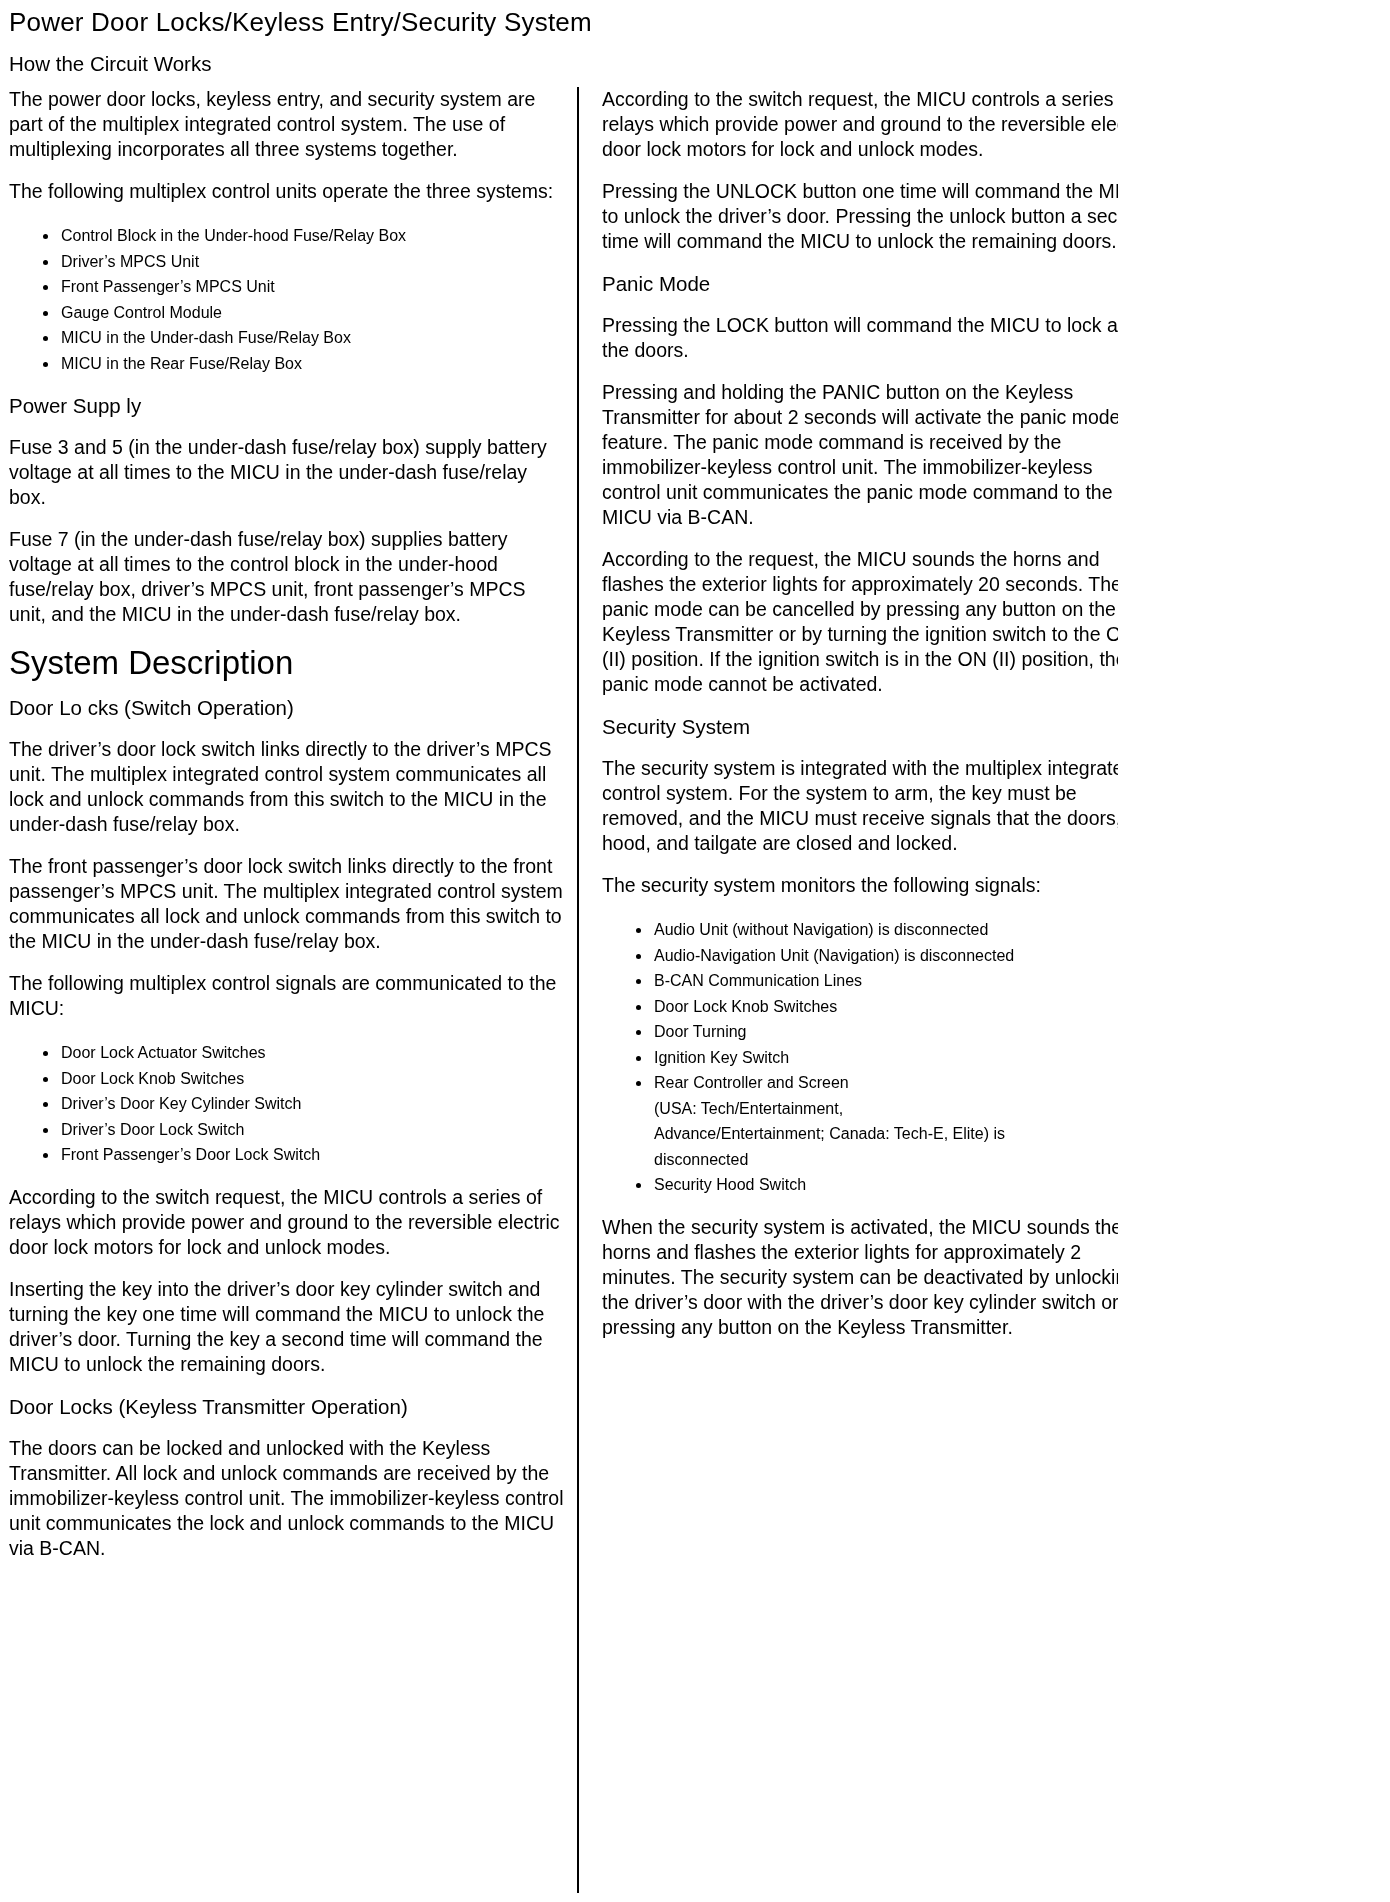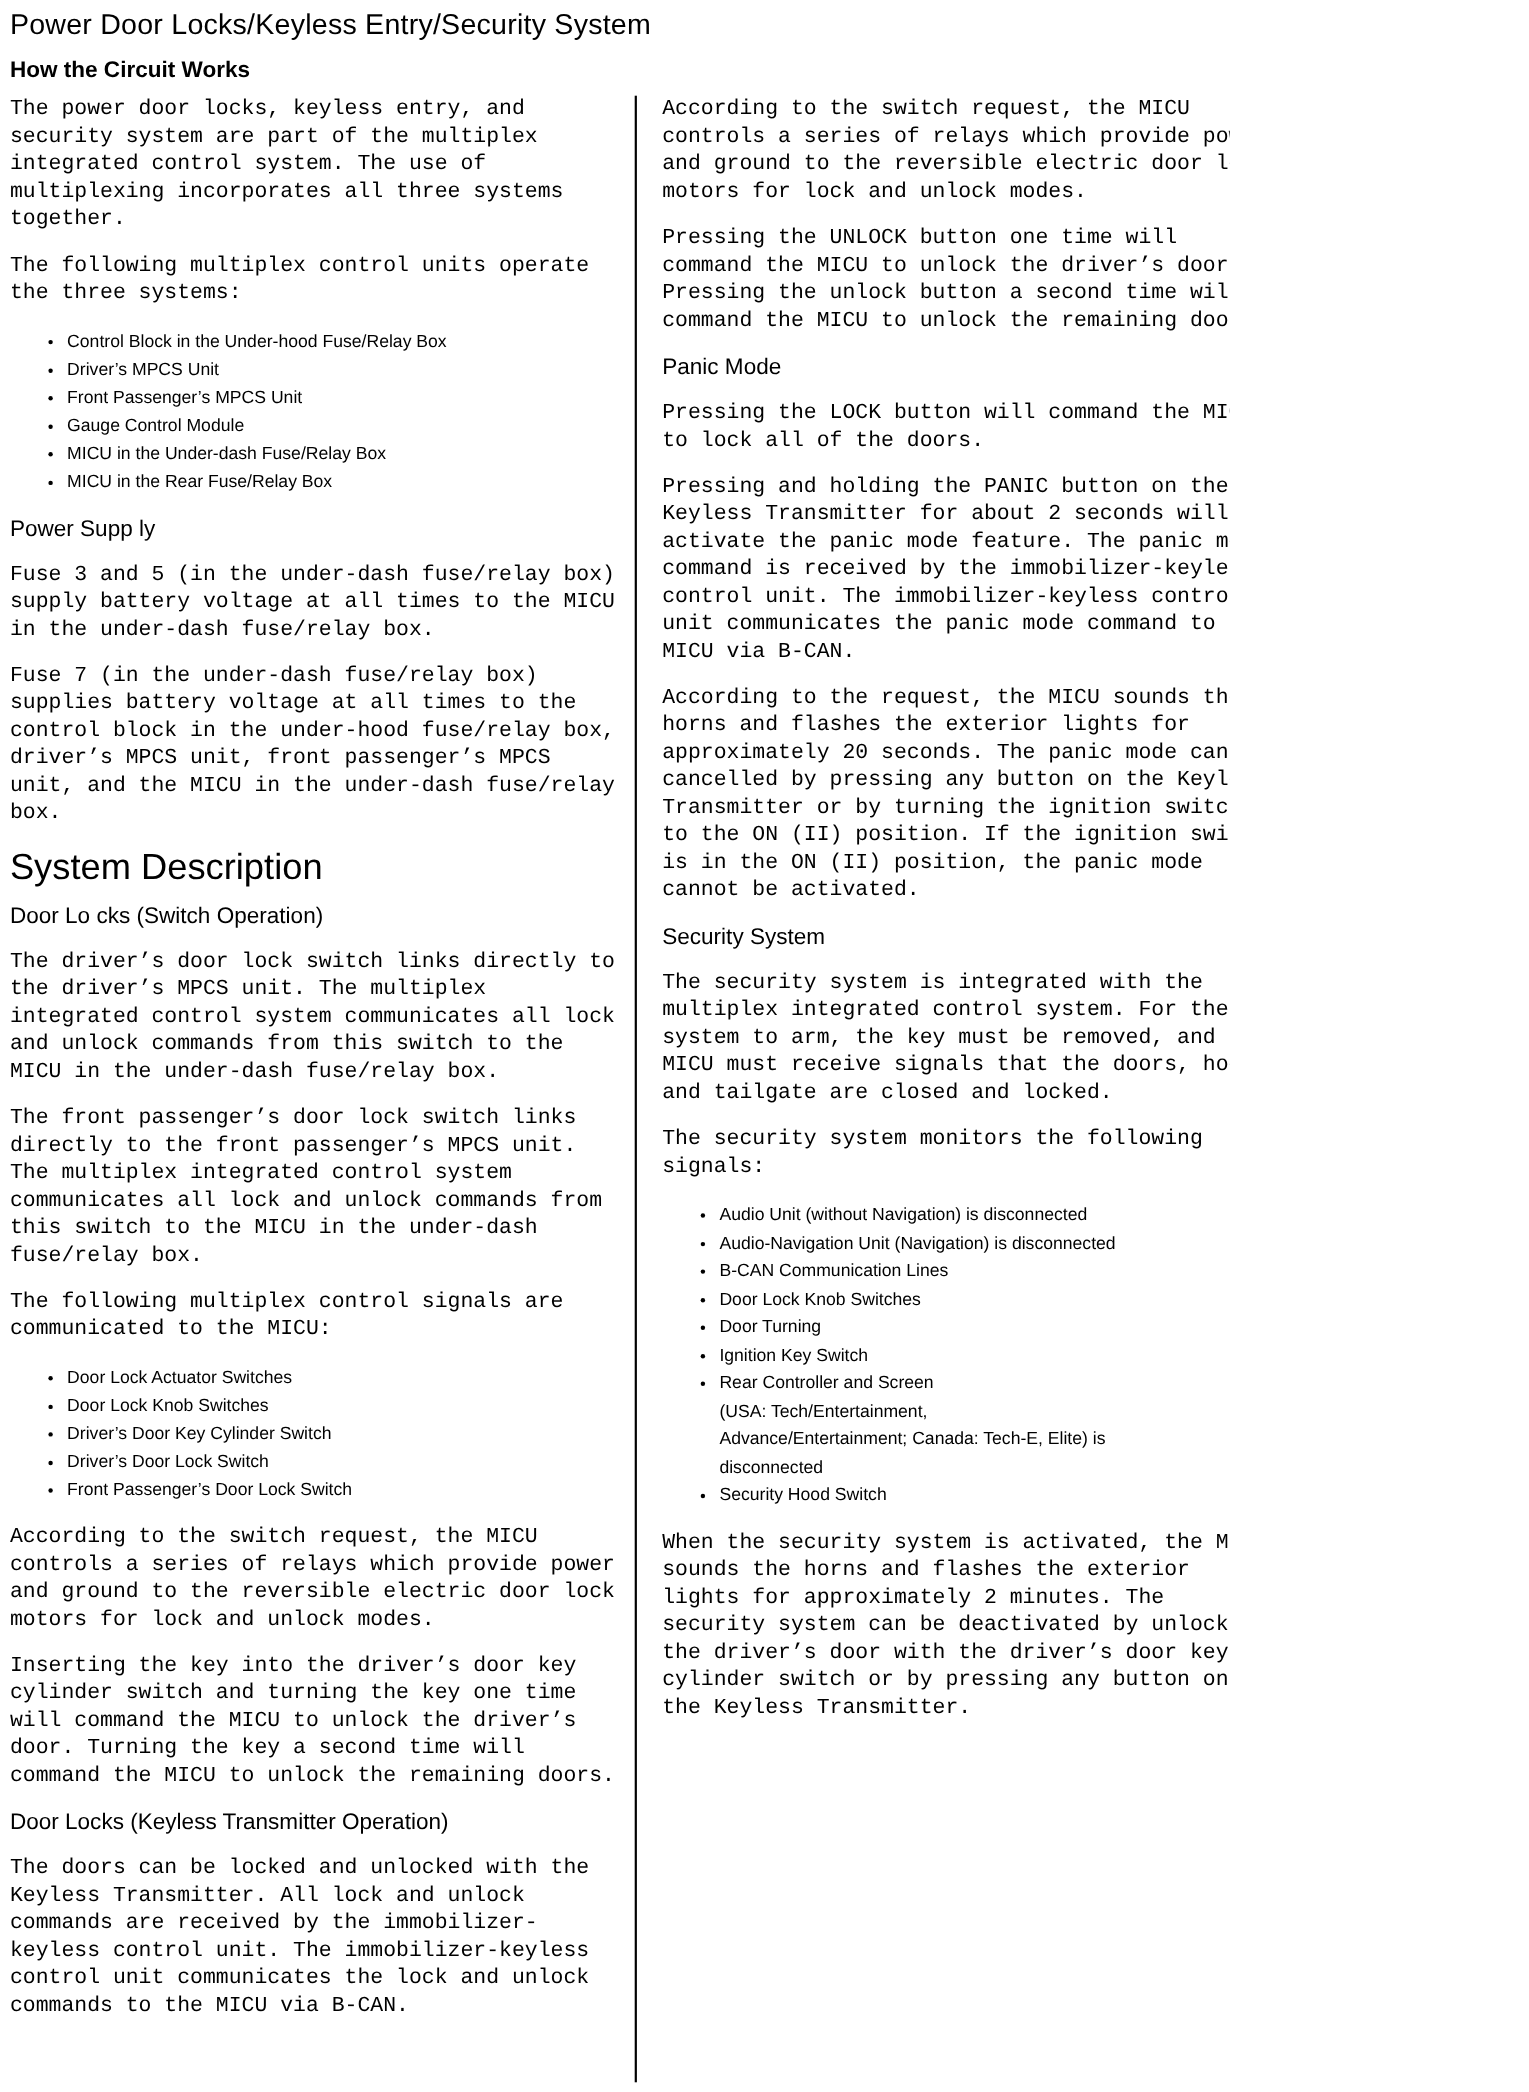--- a/index.html
+++ b/index.html
@@ -23,21 +23,21 @@
   }
   .doc-title {
     font-size: 26px;
     font-weight: normal;
     line-height: 32px;
     margin: 0 0 13px 0;
     letter-spacing: 0.2px;
   }
   .top-heading {
     font-size: 20.5px;
-    font-weight: bold;
+    font-weight: normal;
     line-height: 25px;
     margin: 0 15px 11px 0;
   }
   .columns {
     display: flex;
     align-items: stretch;
     min-height: 1806px;
   }
   .col-left {
     width: 556px;
@@ -53,21 +53,20 @@
     width: 552px;
     flex: 0 0 552px;
     margin-left: 23px;
   }
   .blk { 
     font-size: 19.5px;
     line-height: 25px;
   }
   .blk.p {
     margin: 17px 0 11px 0;
-    font-family: Liberation Mono, monospace;
   }
   .blk.h2 {
     font-size: 20.5px;
     margin: 17px 0 11px 0;
   }
   .blk.h1 {
     font-size: 33px;
     line-height: 31px;
     margin: 20px 0 13px 0;
   }

